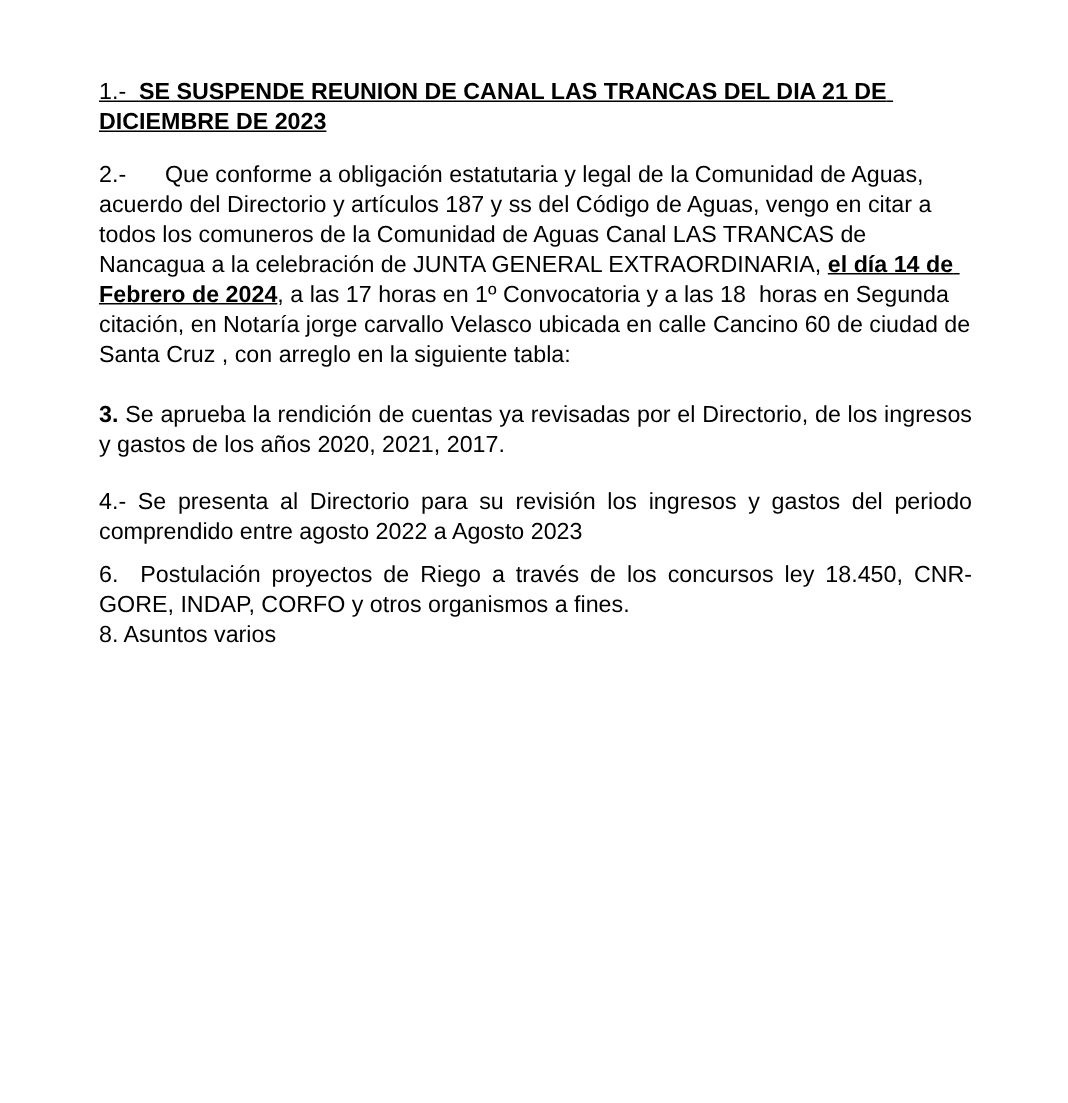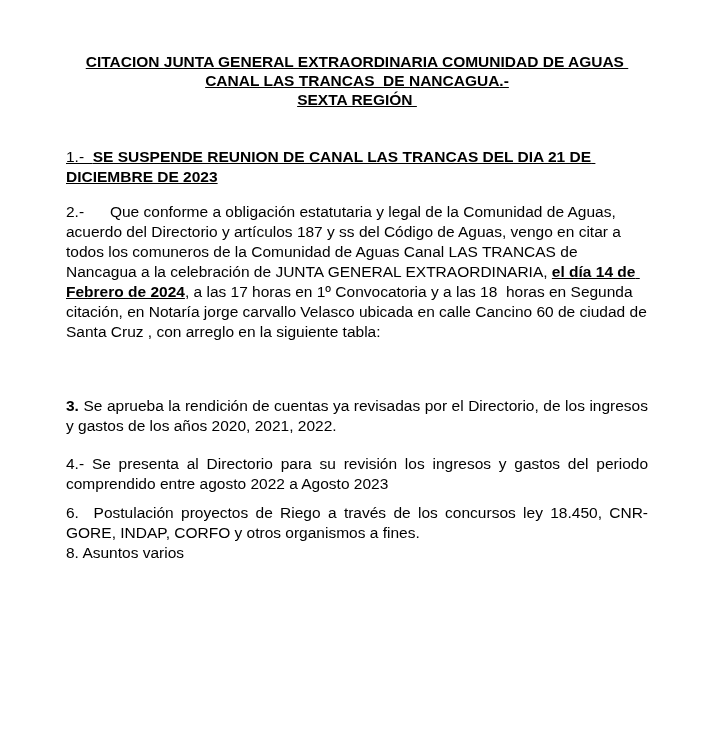--- a/index.html
+++ b/index.html
@@ -37,49 +37,44 @@
   }
   .para {
     margin: 0;
     white-space: pre-wrap;
   }
   .just {
     text-align: justify;
   }
   .item1 { margin-bottom: 15px; font-weight: bold; text-decoration: underline; }
   .item1 .num { font-weight: normal; }
-  .item2 { margin-bottom: 54px; }
+  .item2 { margin-bottom: 20px; }
   .item3 { margin-bottom: 18px; }
   .item4 { margin-bottom: 9px; }
   .item5 { margin-bottom: 15px; }
   .item6 { }
   .item7 { margin-bottom: 35px; }
   .signature {
     margin: 0;
     padding-left: 142px;
     white-space: pre-wrap;
   }
   b { font-weight: bold; }
 </style>
 </head>
 <body>
 
 <div class="page">
 
-  <div class="title">
-    <div class="title-line"><span class="u">CITACION JUNTA GENERAL EXTRAORDINARIA COMUNIDAD DE AGUAS </span></div>
-    <div class="title-line"><span class="u">CANAL LAS TRANCAS  DE NANCAGUA.-</span></div>
-    <div class="title-line"><span class="u">SEXTA REGIÓN </span></div>
-  </div>
 
   <p class="para item1"><span class="num">1.-  </span><span>SE SUSPENDE REUNION DE CANAL LAS TRANCAS DEL DIA 21 DE DICIEMBRE DE 2023</span></p>
 
   <p class="para item2"><span>2.-      Que conforme a obligación estatutaria y legal de la Comunidad de Aguas, acuerdo del Directorio y artículos 187 y ss del Código de Aguas, vengo en citar a todos los comuneros de la Comunidad de Aguas Canal LAS TRANCAS de Nancagua a la celebración de JUNTA GENERAL EXTRAORDINARIA, </span><b class="u">el día 14 de Febrero de 2024</b><span>, a las 17 horas en 1º Convocatoria y a las 18  horas en Segunda citación, en Notaría jorge carvallo Velasco ubicada en calle Cancino 60 de ciudad de Santa Cruz , con arreglo en la siguiente tabla:</span></p>
 
-  <p class="para just item3"><b>3.</b><span> Se aprueba la rendición de cuentas ya revisadas por el Directorio, de los ingresos y gastos de los años 2020, 2021, 2022.</span></p>
+  <p class="para just item3"><b>3.</b><span> Se aprueba la rendición de cuentas ya revisadas por el Directorio, de los ingresos y gastos de los años 2020, 2021, 2017.</span></p>
 
   <p class="para just item4"><span>4.- Se presenta al Directorio para su revisión los ingresos y gastos del periodo comprendido entre agosto 2022 a Agosto 2023</span></p>
 
 
   <p class="para just item6"><span>6.  Postulación proyectos de Riego a través de los concursos ley 18.450, CNR-GORE, INDAP, CORFO y otros organismos a fines.</span></p>
 
   <p class="para item7"><span>8. Asuntos varios</span></p>
 
 
 </div>

